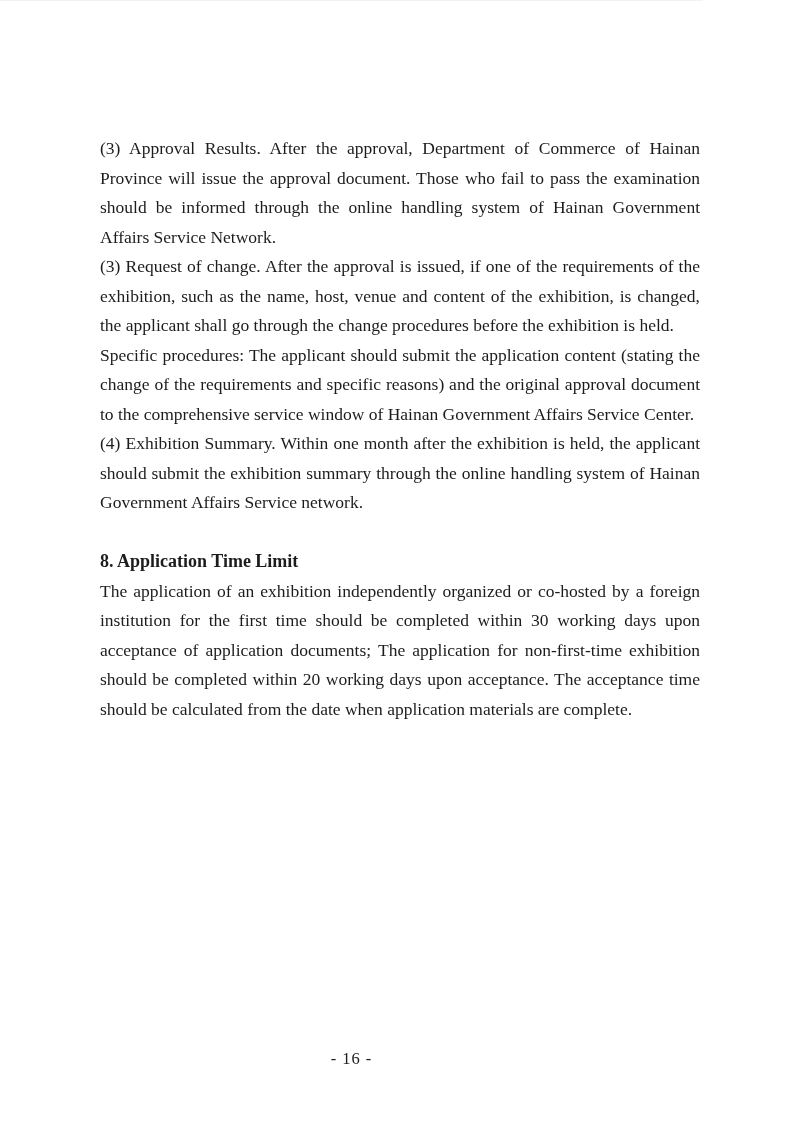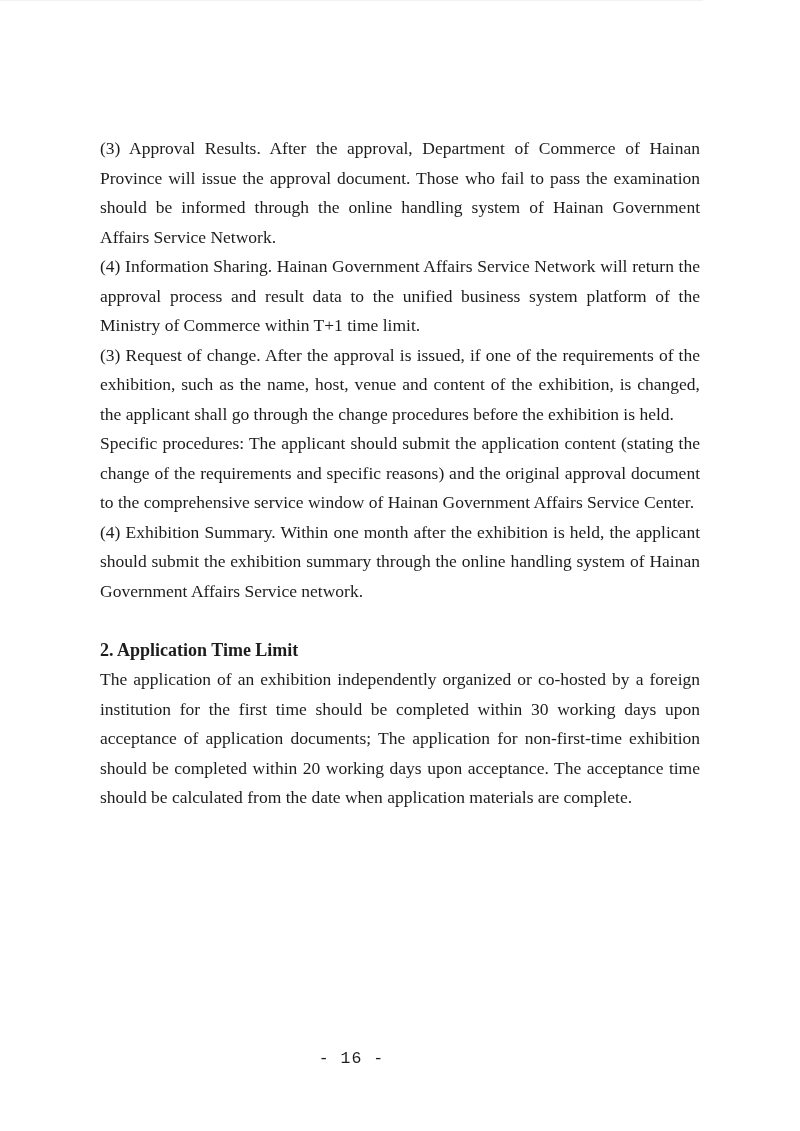--- a/index.html
+++ b/index.html
@@ -40,30 +40,28 @@
   .page-footer {
     position: absolute;
     top: 1046px;
     left: 0;
     width: 100%;
     text-align: center;
     font-size: 16.5px;
     line-height: 24px;
     color: #1c1c1c;
     letter-spacing: 1px;
-    font-family: Liberation Mono, monospace;
   }
 </style>
 </head>
 <body>
 
 <div class="page">
   <div class="content">
     <p>(3) Approval Results. After the approval, Department of Commerce of Hainan Province will issue the approval document. Those who fail to pass the examination should be informed through the online handling system of Hainan Government Affairs Service Network.</p>
-    <p>(4) Information Sharing. Hainan Government Affairs Service Network will return the approval process and result data to the unified business system platform of the Ministry of Commerce within T+1 time limit.</p>
     <p>(3) Request of change. After the approval is issued, if one of the requirements of the exhibition, such as the name, host, venue and content of the exhibition, is changed, the applicant shall go through the change procedures before the exhibition is held.</p>
     <p>Specific procedures: The applicant should submit the application content (stating the change of the requirements and specific reasons) and the original approval document to the comprehensive service window of Hainan Government Affairs Service Center.</p>
     <p>(4) Exhibition Summary. Within one month after the exhibition is held, the applicant should submit the exhibition summary through the online handling system of Hainan Government Affairs Service network.</p>
-    <p class="section-heading">2. Application Time Limit</p>
+    <p class="section-heading">8. Application Time Limit</p>
     <p>The application of an exhibition independently organized or co-hosted by a foreign institution for the first time should be completed within 30 working days upon acceptance of application documents; The application for non-first-time exhibition should be completed within 20 working days upon acceptance. The acceptance time should be calculated from the date when application materials are complete.</p>
   </div>
   <div class="page-footer">- 16 -</div>
 </div>
 
 </body></html>

